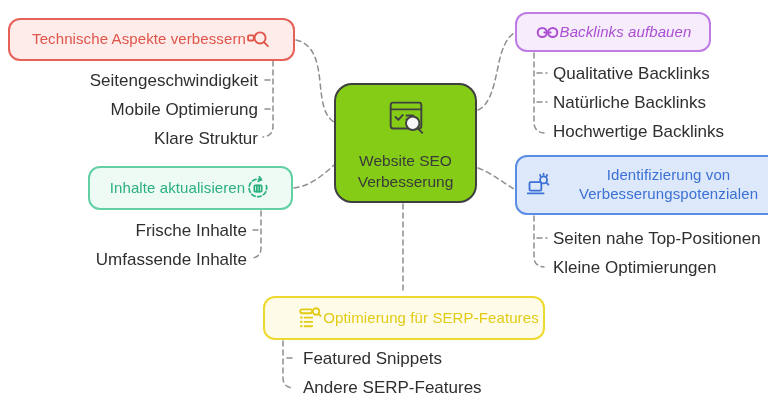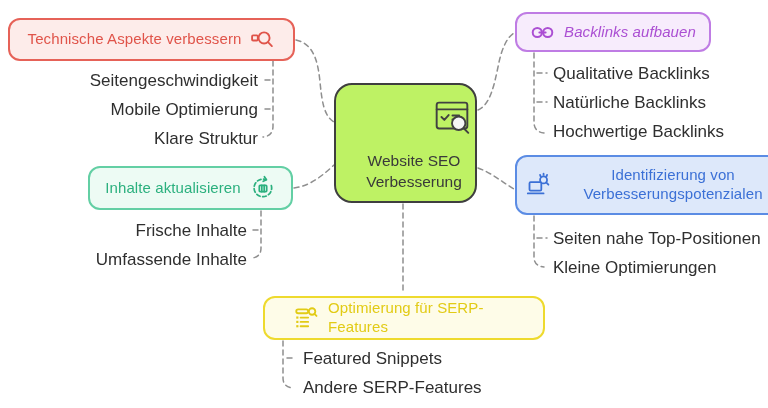--- a/index.html
+++ b/index.html
@@ -7,21 +7,21 @@
     position:relative; width:768px; height:408px; overflow:hidden;
     background:#ffffff;
     font-family:"Liberation Sans", sans-serif;
     -webkit-font-smoothing:antialiased;
   }
   .connectors { position:absolute; left:0; top:0; width:768px; height:408px; pointer-events:none; }
   .connectors path { fill:none; stroke:#8f8f8f; stroke-width:1.5; stroke-dasharray:5 4; stroke-linecap:round; }
 
   .branch {
     position:absolute; box-sizing:border-box;
-    display:flex; align-items:center; justify-content:center; gap:9px;
+    display:flex; align-items:center; justify-content:center; 
     border:2px solid; border-radius:12px;
     font-size:15px; line-height:1.25; letter-spacing:.1px;
   }
   .branch .icon { display:flex; align-items:center; justify-content:center; flex:0 0 auto; }
   .branch .icon svg { display:block; }
 
   .b-tech   { left:8px;   top:18px;  width:287px; height:43px; }
   .b-inhalt { left:88px;  top:166px; width:205px; height:44px; }
   .b-back   { left:515px; top:12px;  width:196px; height:40px;font-style:italic; }
   .b-ident  { left:515px; top:155px; width:282px; height:60px; padding:0 10px 0 8px; }
@@ -66,21 +66,21 @@
     <path d="M 258 230 H 249" stroke-dasharray="4 3"></path>
     <path d="M 534 53 L 534 122 Q 534 132 544 133"></path>
     <path d="M 537 73 H 547" stroke-dasharray="4 3"></path>
     <path d="M 537 102 H 547" stroke-dasharray="4 3"></path>
     <path d="M 534 216 L 534 257 Q 534 266 544 267"></path>
     <path d="M 537 238 H 547" stroke-dasharray="4 3"></path>
     <path d="M 283 341 L 283 378 Q 283 387 293 388"></path>
     <path d="M 287 358 H 296" stroke-dasharray="4 3"></path>
   </svg>
 
-  <div class="center-node" style="background: #bef264; border-color: rgb(63, 63, 63); align-items: flex-end;">
+  <div class="center-node" style="background: #84cc16; border-color: rgb(63, 63, 63);">
     <span class="icon">
       <svg width="46" height="46" viewBox="0 0 48 48" fill="none" stroke="#414141" stroke-width="2" stroke-linecap="round" stroke-linejoin="round">
         <rect x="8" y="9" width="32" height="27" rx="2.5"></rect>
         <line x1="8" y1="16" x2="40" y2="16"></line>
         <path d="M 13 24 L 16 27 L 20.5 22"></path>
         <line x1="24.5" y1="22.5" x2="31.5" y2="22.5"></line>
         <line x1="24.5" y1="26.5" x2="29.5" y2="26.5"></line>
         <circle cx="31" cy="30.5" r="7" fill="#f6f6f6"></circle>
         <line x1="36.2" y1="35.7" x2="41" y2="40.5"></line>
       </svg>

